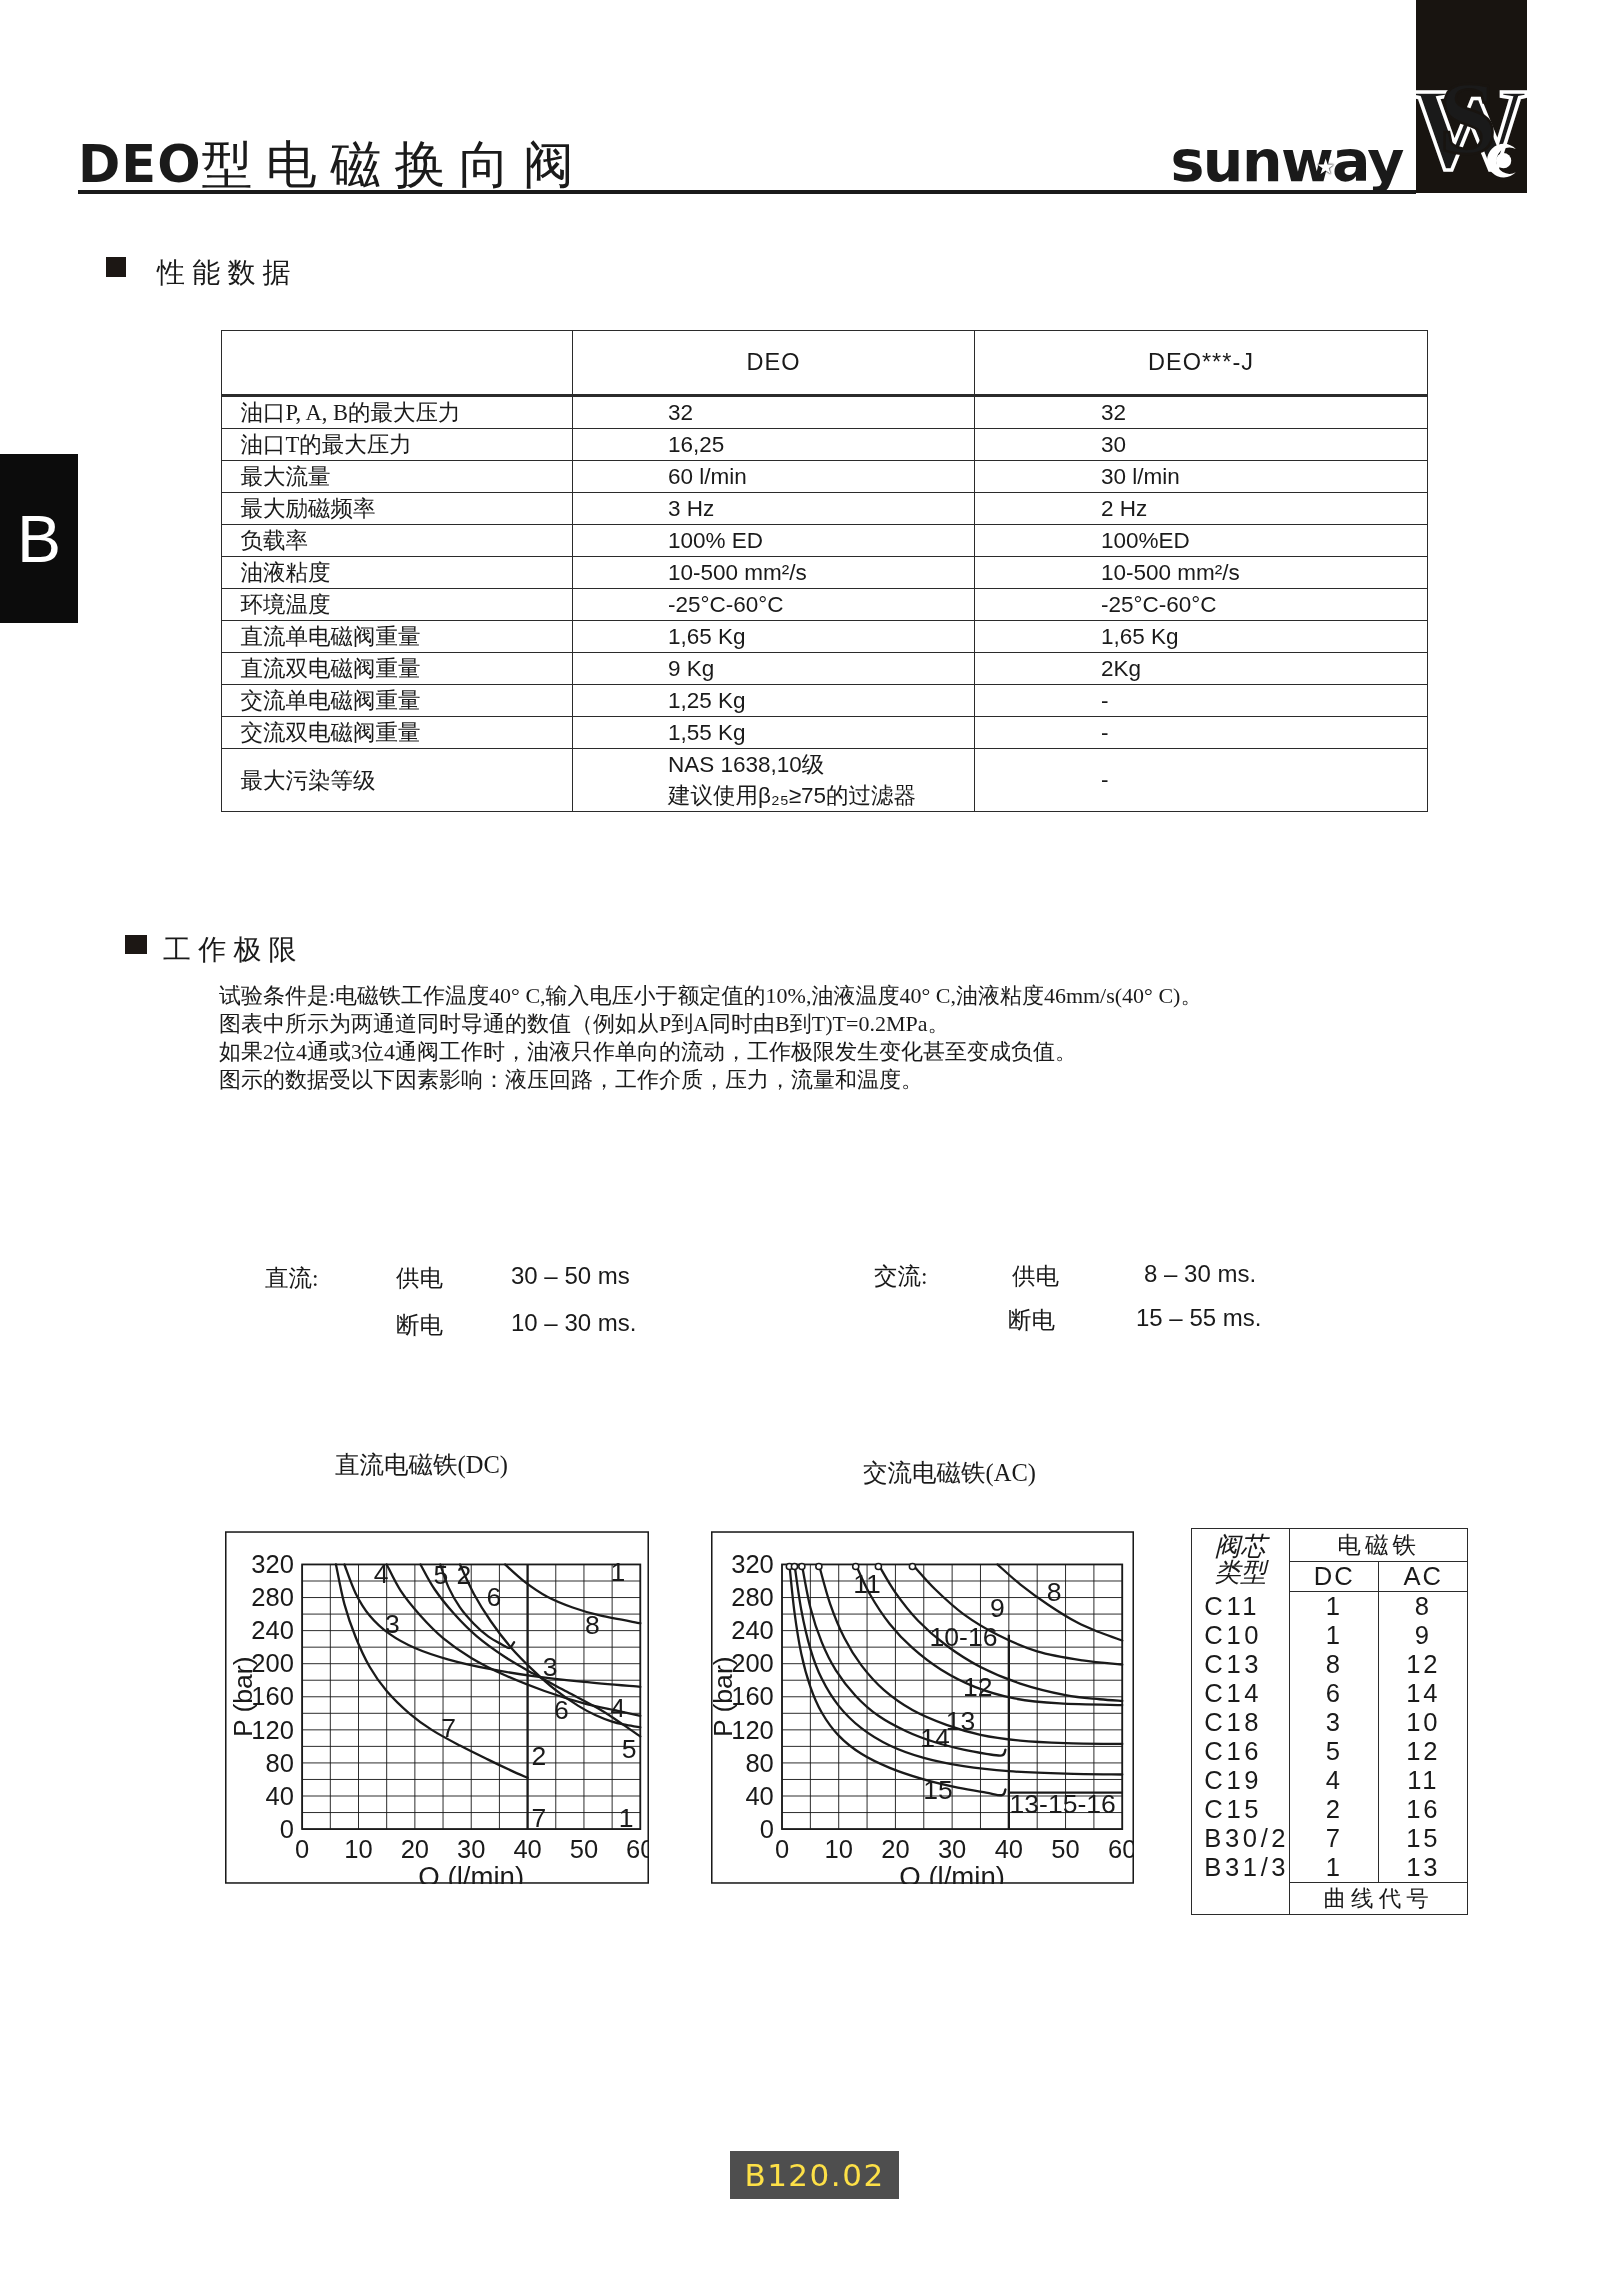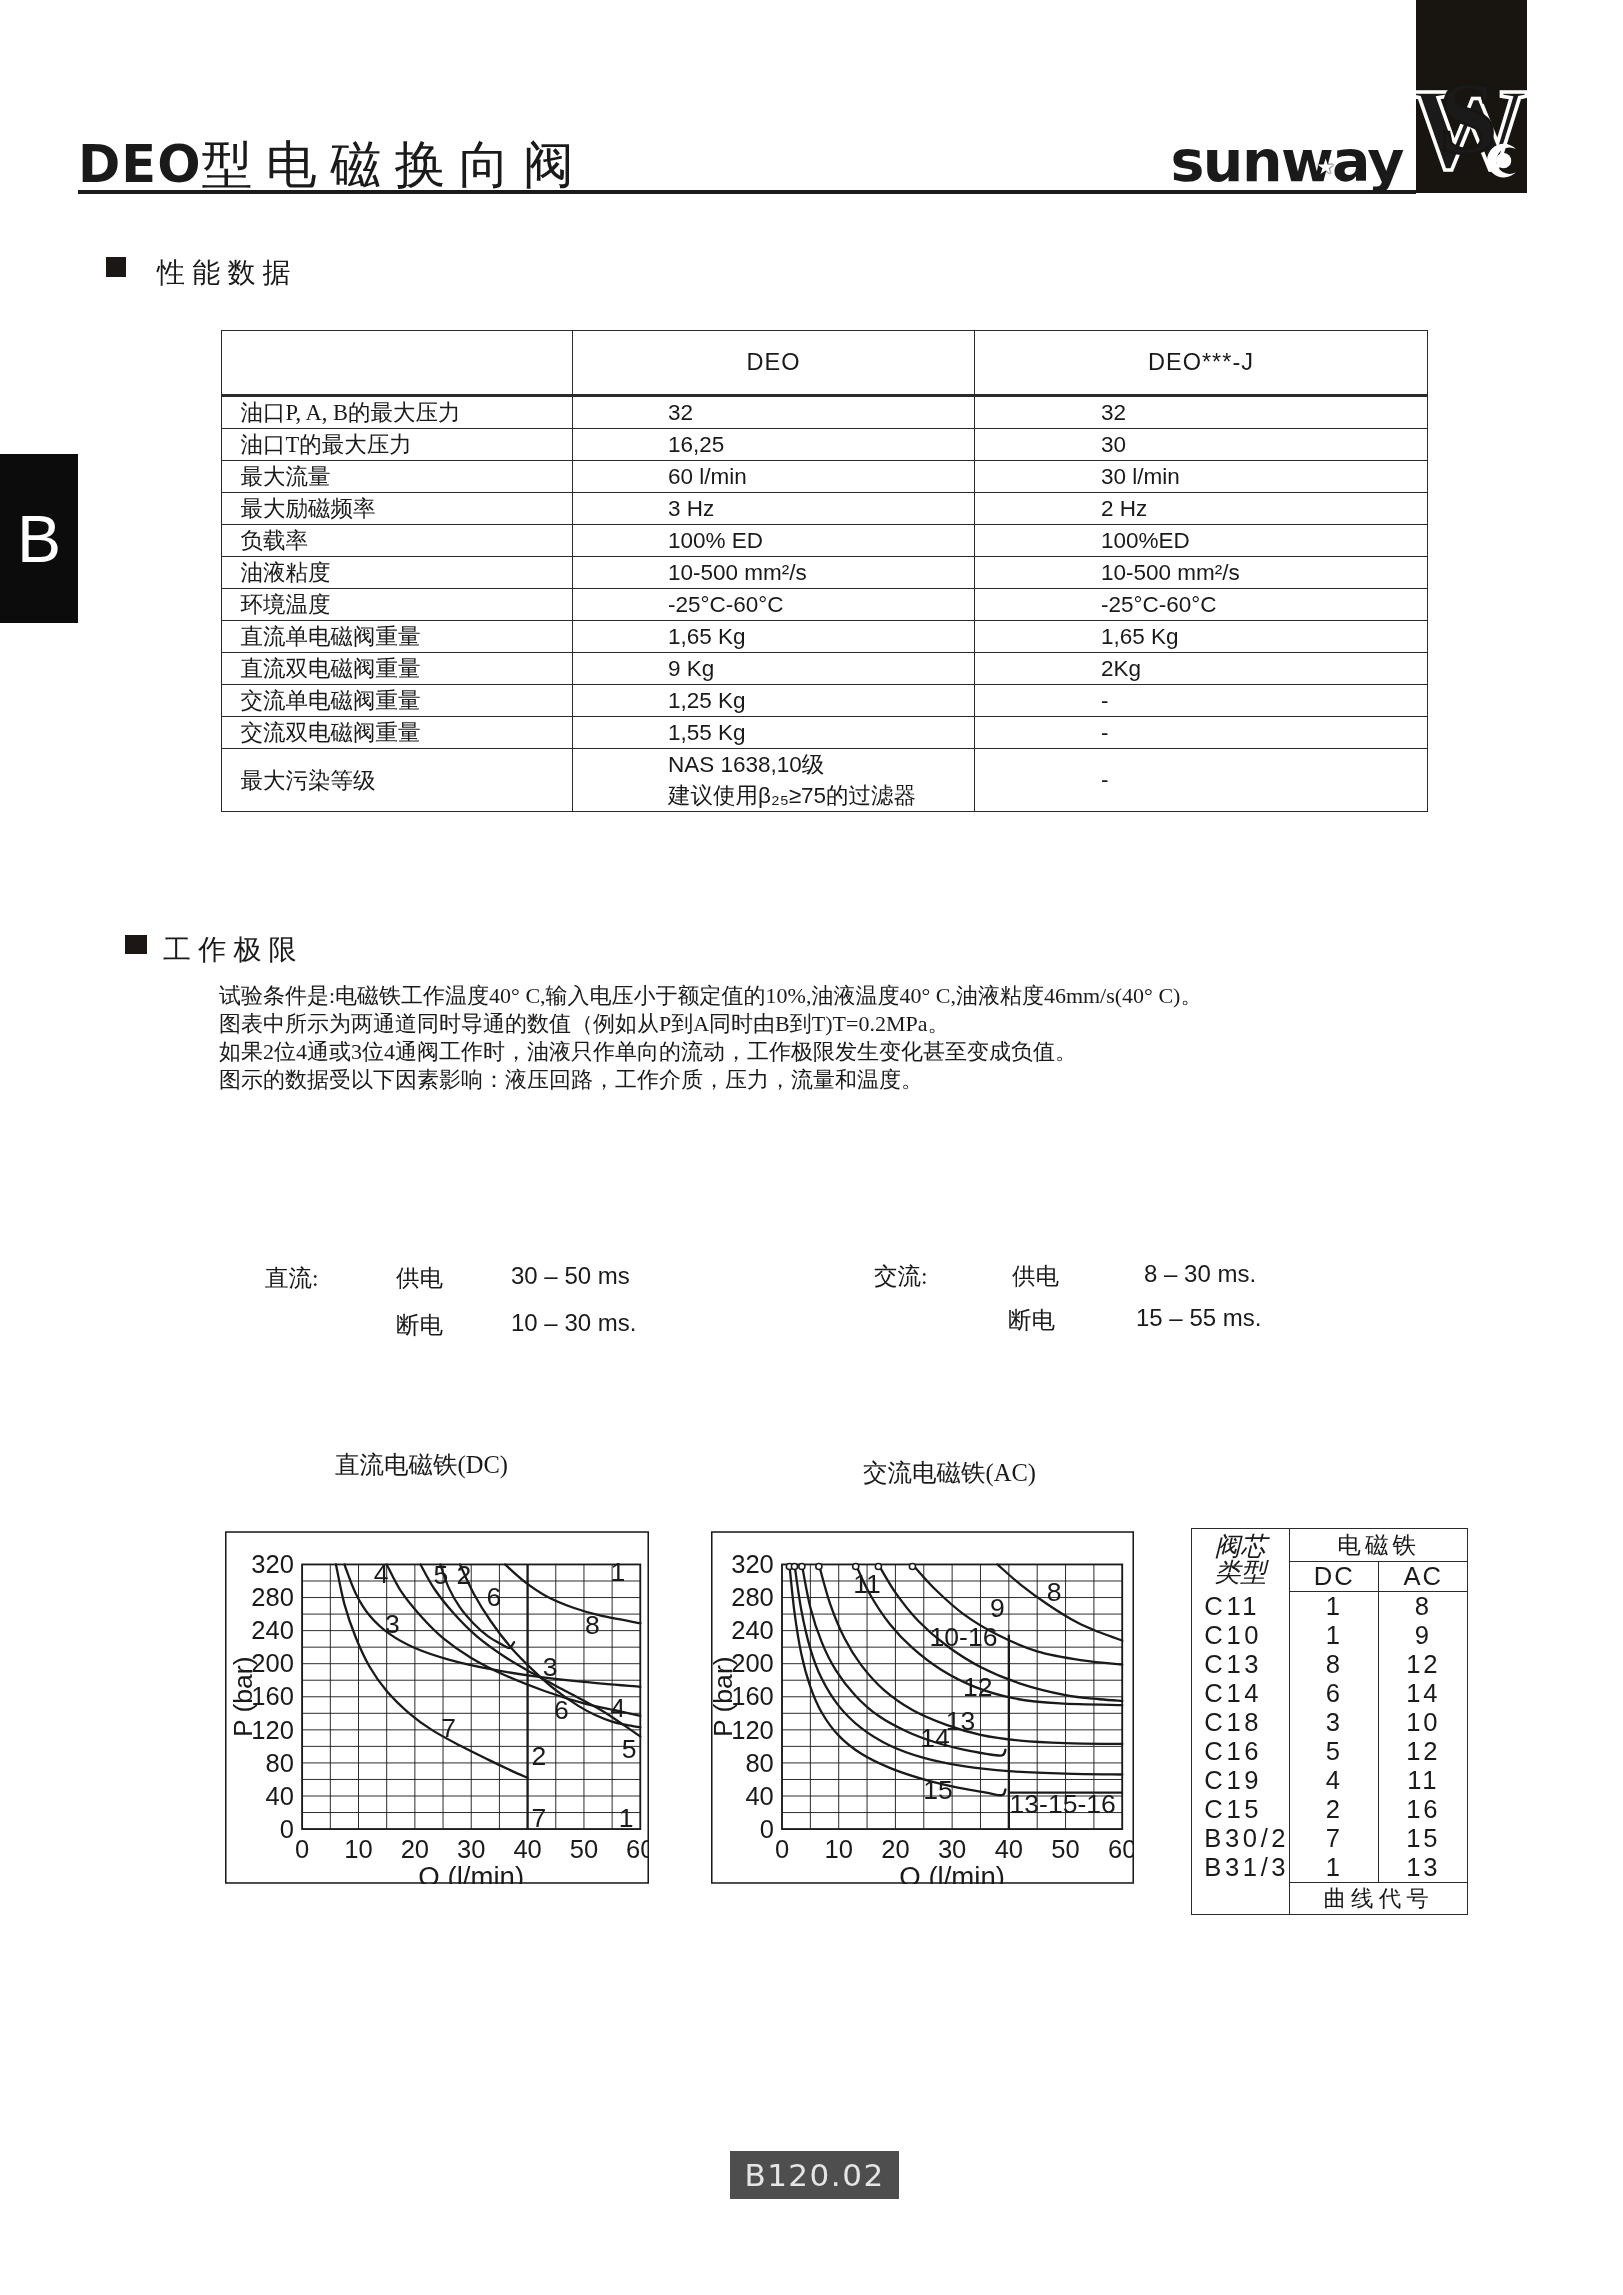--- a/index.html
+++ b/index.html
@@ -69,21 +69,21 @@
   .code-table td.w2 { width:89px; } .code-table td.w3 { width:89px; }
   .code-table td.cell { font-size:25.6px; height:28px; letter-spacing:2.6px; }
   .code-table td.cspool { text-align:left; padding-left:12.3px; font-size:25.6px; letter-spacing:3.6px; height:28px; }
   .code-table td.footer { border-top:1px solid #2b2b2b; font-family:"Liberation Serif", serif;
                           font-size:22.5px; letter-spacing:5.1px; height:24px; }
   .code-table td.blankfoot { border-top:none; }
 
   
   .footer-badge { left:730px; top:2151px; width:169px; height:48px; background:#4e4e4e;
                   display:flex; align-items:center; justify-content:center; }
-  .footer-badge span { color:#e5e5e5; font-size:31px; letter-spacing:1.5px;
+  .footer-badge span { color:#fde047; font-size:31px; letter-spacing:1.5px;
                        font-family:"DejaVu Sans", sans-serif; }
 
   svg text { font-family:"Liberation Sans", sans-serif; fill:#1a1a1a; }
 </style>
 </head>
 <body>
 
 <div class="page">
 
   <div class="abs title">

